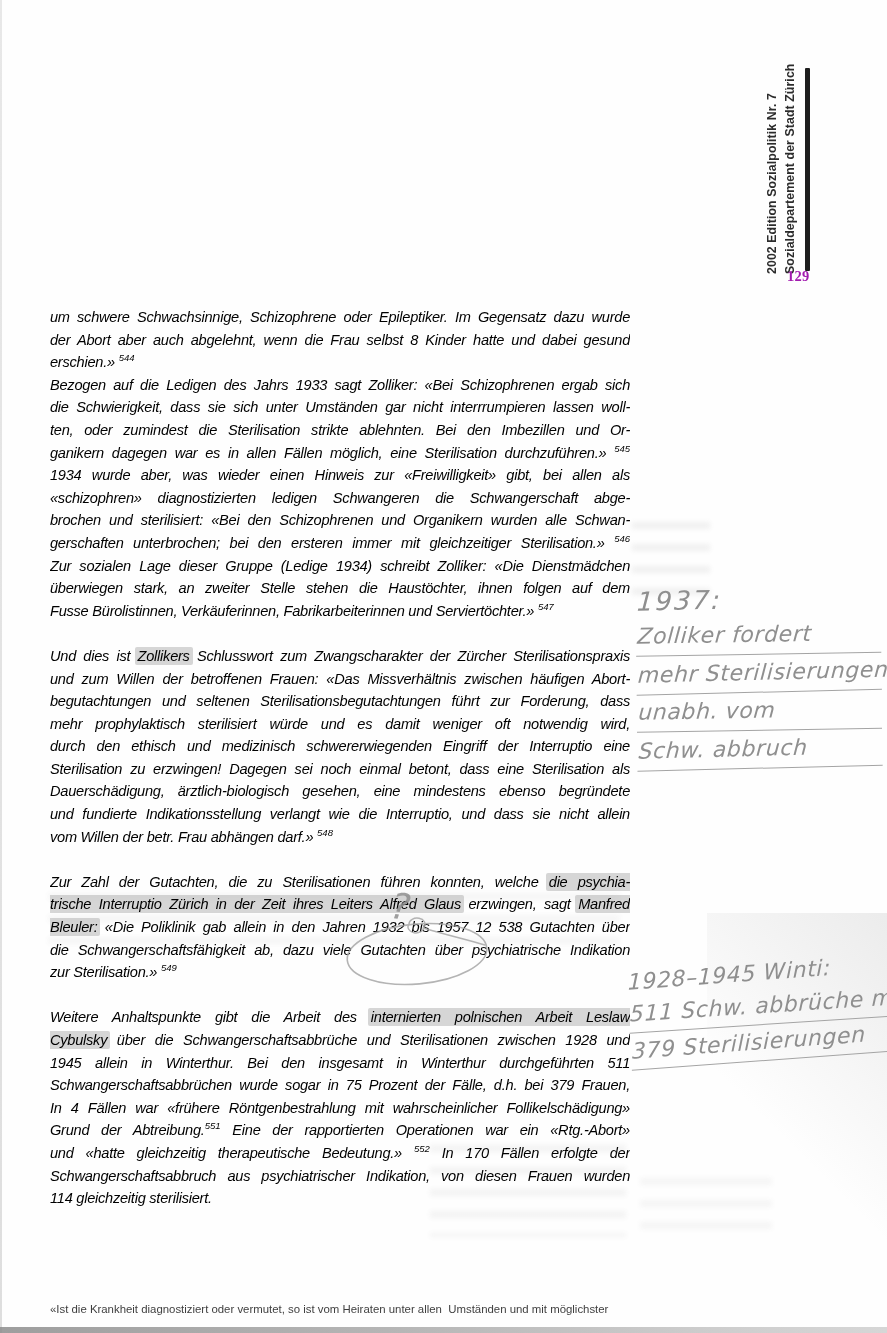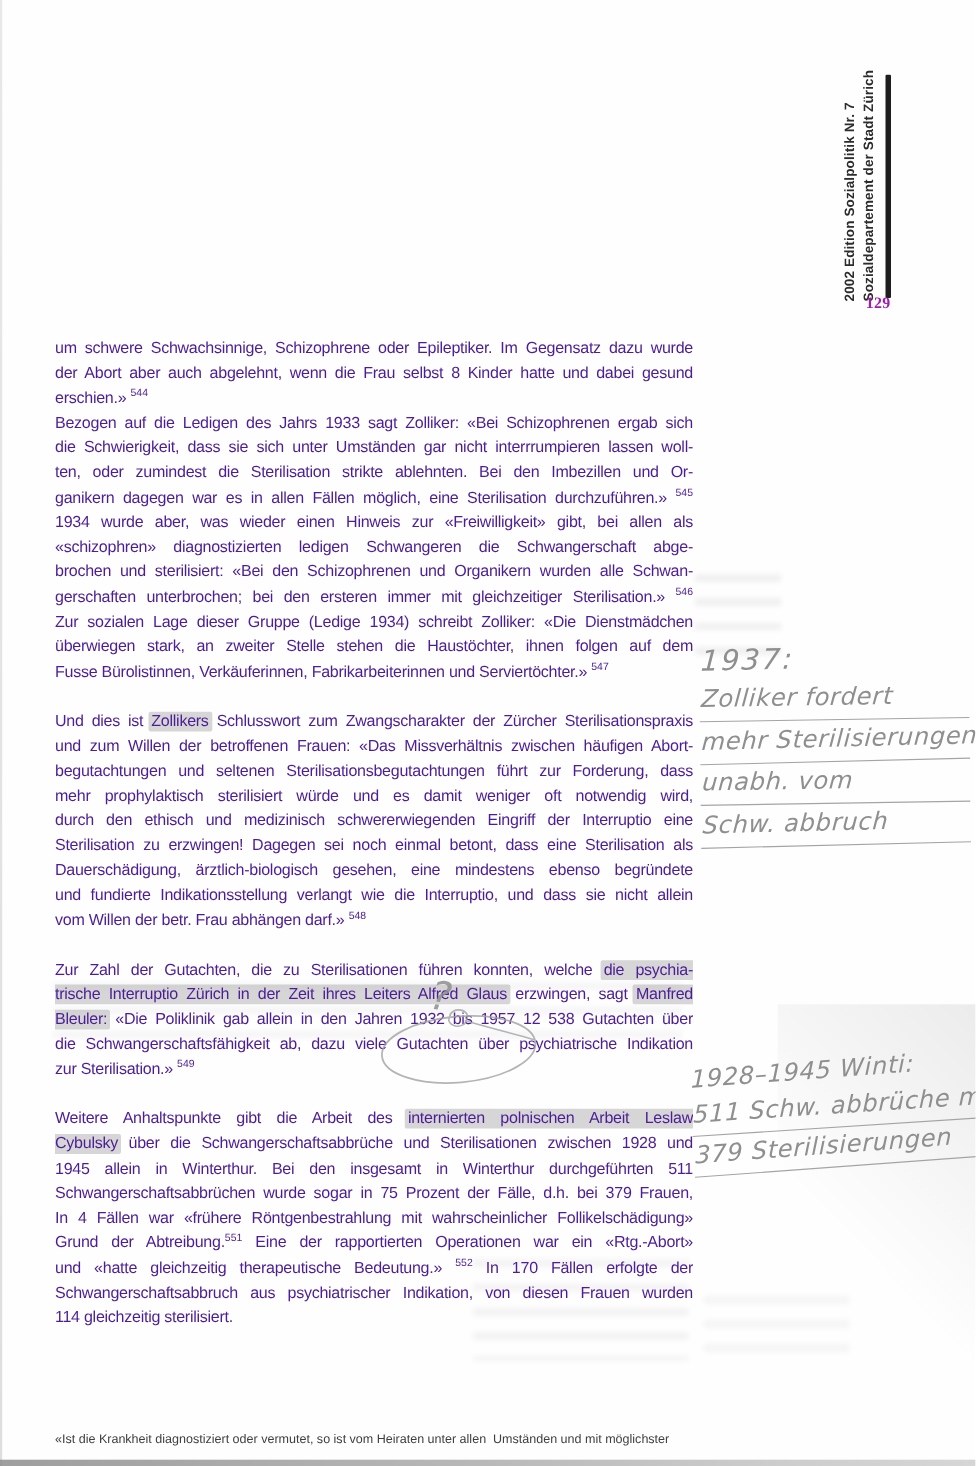--- a/index.html
+++ b/index.html
@@ -17,21 +17,21 @@
     background:linear-gradient(225deg, rgba(170,170,170,.22), rgba(170,170,170,0) 55%); }
   .bleed { position:absolute; pointer-events:none; opacity:.07; filter:blur(2.5px);
     background:repeating-linear-gradient(180deg, rgba(90,90,90,.9) 0 7px, transparent 7px 22px); }
   #bleed1 { left:632px; top:522px; width:78px; height:78px; opacity:.09; }
   #bleed2 { left:48px;  top:893px; width:572px; height:52px; opacity:.05; }
   #bleed3 { left:430px; top:1145px; width:196px; height:92px; }
   #bleed4 { left:640px; top:1178px; width:132px; height:58px; opacity:.06; }
 
   
   #body-text { position:absolute; left:50px; top:306px; width:580px;
-    font-size:14.6px; letter-spacing:-0.25px; color:#4c1d95; }
+    font-size:14.6px; letter-spacing:-0.25px; color:#000000;font-style:italic; }
   .para { margin:0 0 22.6px 0; }
   .para:nth-child(4) { margin-top:13px; }
   .line { height:22.6px; line-height:22.6px; overflow:hidden;
     text-align:justify; text-align-last:justify; }
   .line.last { text-align:left; text-align-last:left; }
   .hl { background:rgba(150,150,150,.38); padding:1px 3px; margin:0 -3px;
     border-radius:2px; box-decoration-break:clone; }
   sup.fn { font-size:9.5px; line-height:0; vertical-align:super; letter-spacing:0;text-align:right; }
 
   

